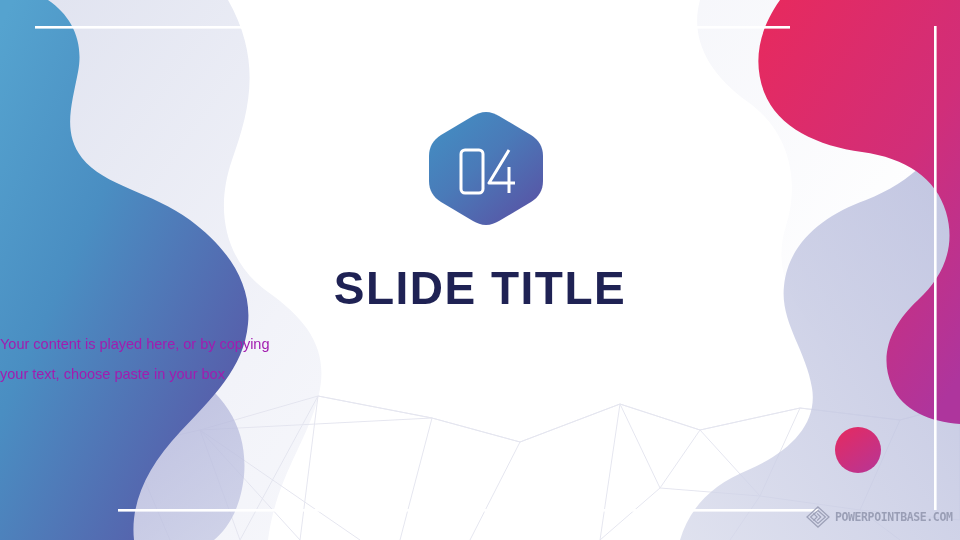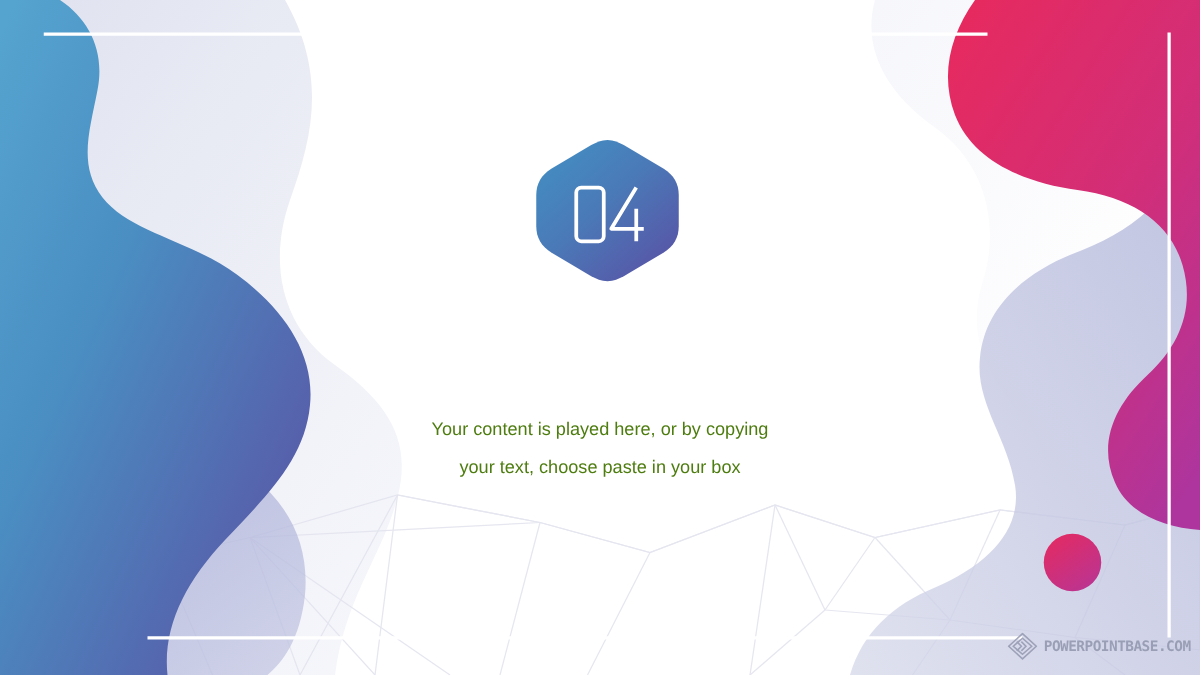--- a/index.html
+++ b/index.html
@@ -59,23 +59,23 @@
     line-height: 1.12;
     white-space: pre;
   }
 
   
   #subtitle {
     position: absolute;
     left: 0;
     top: 329px;
     width: 960px;
-    text-align: center;
+    text-align: left;
     font-size: 14.5px;
-    color: #4d7c0f;
+    color: #a21caf;
     line-height: 2.08;
   }
   #subtitle .line { display: block; }
 
   
   #watermark {
     position: absolute;
     left: 806px;
     top: 506px;
     display: flex;
@@ -247,20 +247,21 @@
                  C 50 3, 54 1, 59 1 Z"></path>
         <text x="59" y="74" text-anchor="middle" font-family="Liberation Sans, sans-serif" font-size="54" font-weight="300" letter-spacing="2" fill="none" stroke="#ffffff" stroke-width="0"></text>
 
         <g stroke="#ffffff" stroke-width="3" fill="none" stroke-linejoin="round">
           <rect x="34" y="39" width="22" height="43" rx="4" ry="4"></rect>
           <path d="M 82 39 L 62 72 L 88 72 M 82 56 L 82 82" stroke-linecap="butt"></path>
         </g>
       </svg>
     </div>
 
+    <div id="title">SLIDE TITLE</div>
 
     <div id="subtitle">
       <span class="line">Your content is played here, or by copying</span>
       <span class="line">your text, choose paste in your box</span>
     </div>
 
     <div id="watermark">
       <svg class="wm-logo" viewBox="0 0 26 24">
         <g fill="none" stroke="#9296ae" stroke-width="1.4">
           <path d="M 13 1 L 25 12 L 13 23 L 1 12 Z"></path>

